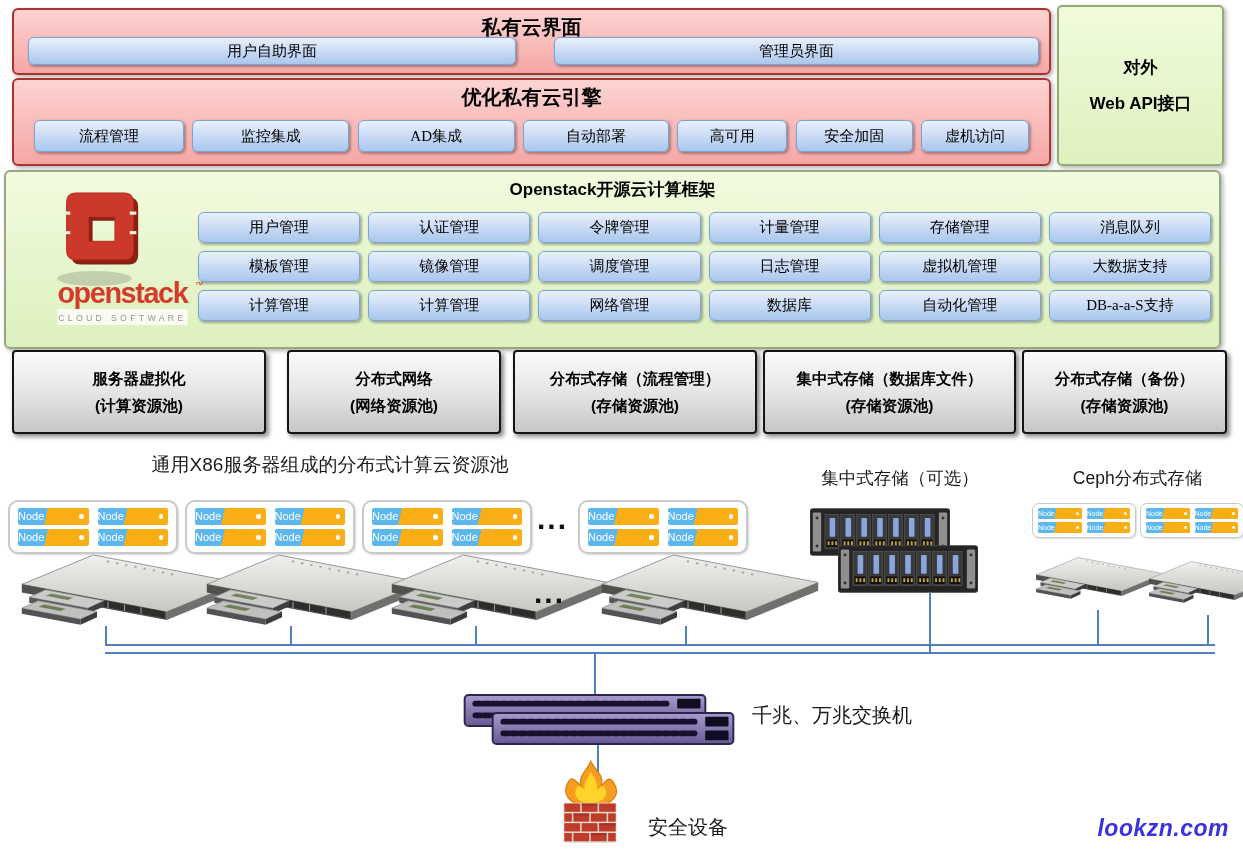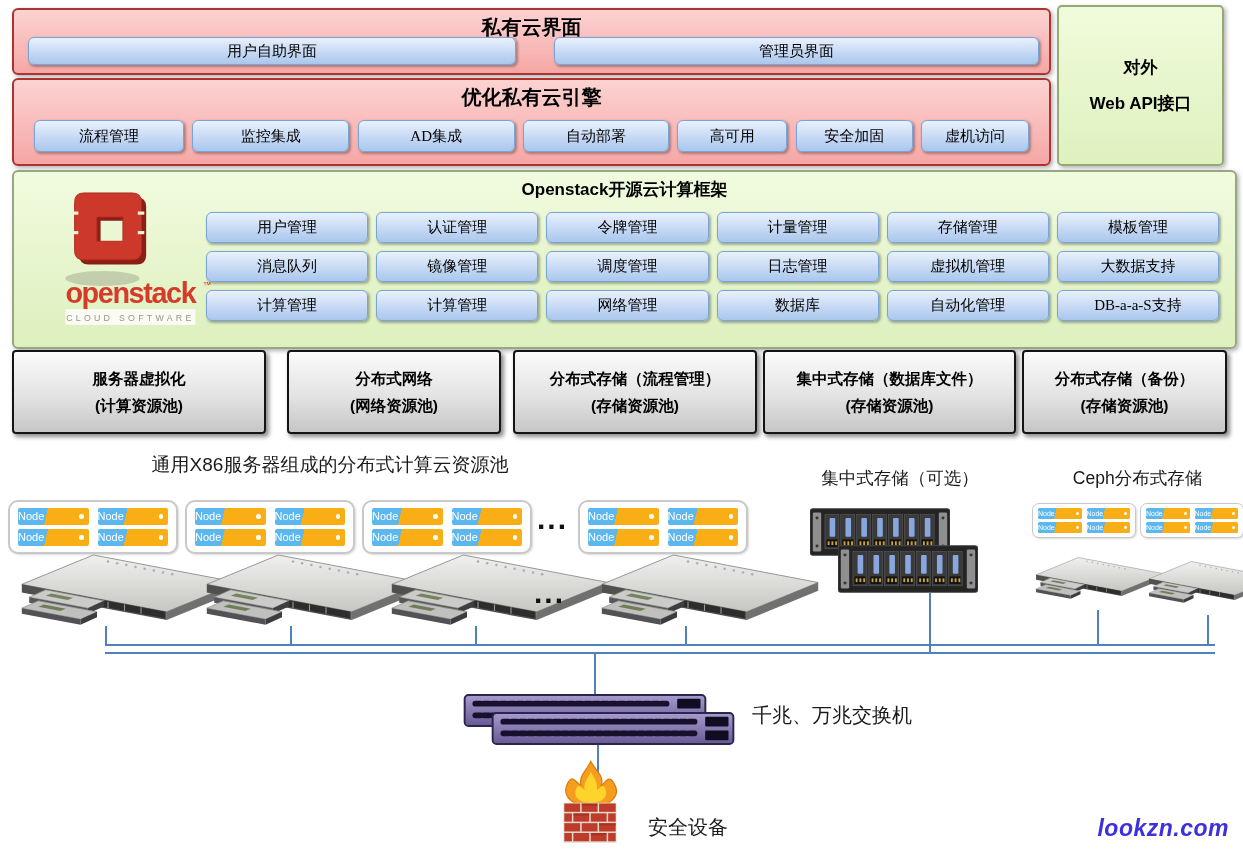--- a/index.html
+++ b/index.html
@@ -32,21 +32,21 @@
   #engine-row .e3{width:144px}#engine-row .e4{width:108px}#engine-row .e5{width:115px}
   #engine-row .e6{width:106px}
 
   
   #api-box{position:absolute;left:1057px;top:5px;width:163px;height:157px;border-radius:5px;
            background:linear-gradient(#f0fbdc,#def1be);border:2px solid #94a973;
            box-shadow:2px 2px 4px rgba(0,0,0,.3);display:flex;flex-direction:column;
            justify-content:center;align-items:center;gap:13px;font-weight:bold;font-size:17px;}
 
   
-  #openstack-layer{left:12px;top:170px;width:1213px;height:175px;padding-left:8px;}
+  #openstack-layer{left:4px;top:170px;width:1213px;height:175px;}
   #openstack-layer .panel-title{top:6px;font-size:17px;}
   #os-logo{position:absolute;left:42px;top:10px;width:158px;height:152px;}
   #os-grid{position:absolute;left:192px;top:40px;width:1013px;
            display:grid;grid-template-columns:repeat(6,1fr);column-gap:16px;row-gap:13px;gap:8px;}
   #os-grid .btn{height:29px;line-height:29px;}
 
   
   .pool{position:absolute;top:350px;height:80px;border:2.5px solid #141414;border-radius:4px;
         background:linear-gradient(#fbfbfb 0%,#e3e3e3 55%,#c6c6c6 100%);
         box-shadow:2.5px 3px 4px rgba(0,0,0,.45);
@@ -143,22 +143,22 @@
       <rect x="10" y="131" width="140" height="17" fill="#fbfbf4"></rect>
       <text x="80" y="144" text-anchor="middle" font-size="9.5" letter-spacing="3.5" fill="#96968c">CLOUD SOFTWARE</text>
     </svg>
 
     <div id="os-grid">
       <span class="btn">用户管理</span>
       <span class="btn">认证管理</span>
       <span class="btn">令牌管理</span>
       <span class="btn">计量管理</span>
       <span class="btn">存储管理</span>
+      <span class="btn">消息队列</span>
       <span class="btn">模板管理</span>
-      <span class="btn">消息队列</span>
       <span class="btn">镜像管理</span>
       <span class="btn">调度管理</span>
       <span class="btn">日志管理</span>
       <span class="btn">虚拟机管理</span>
       <span class="btn">大数据支持</span>
       <span class="btn">计算管理</span>
       <span class="btn">计算管理</span>
       <span class="btn">网络管理</span>
       <span class="btn">数据库</span>
       <span class="btn">自动化管理</span>

